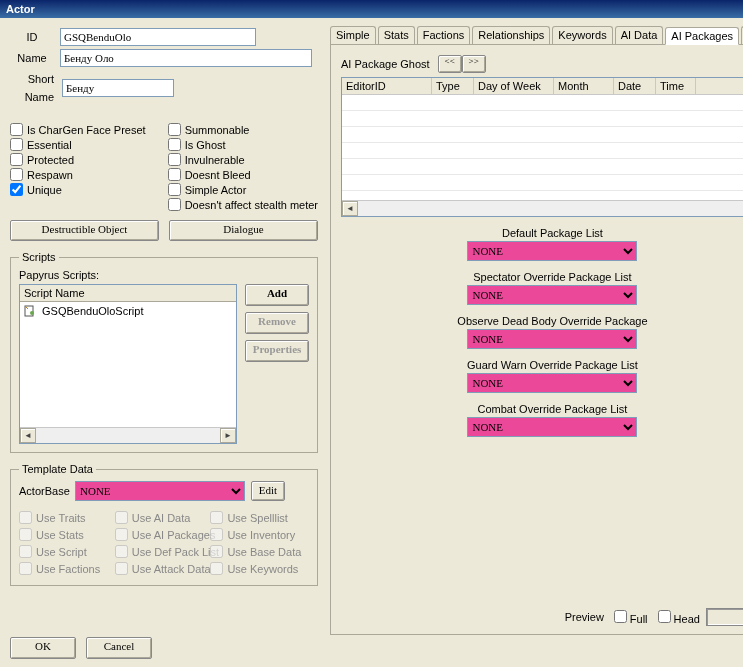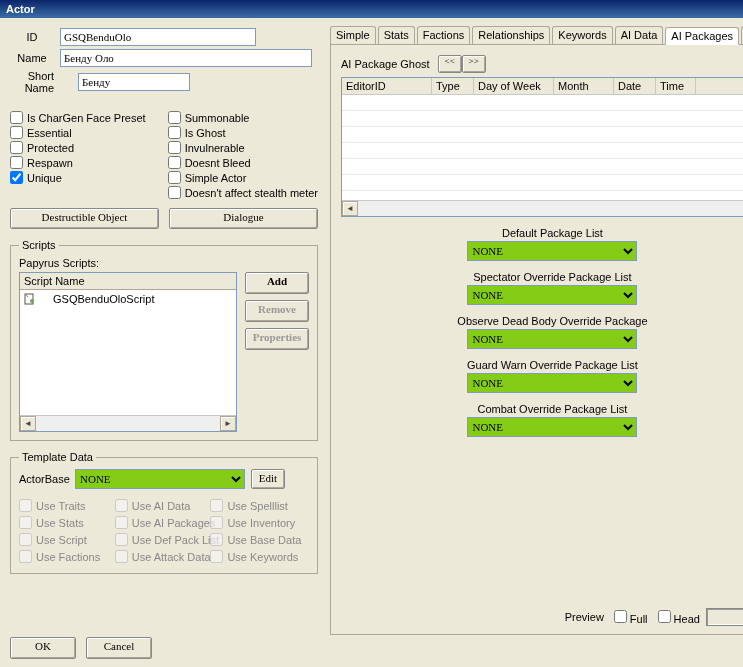--- a/index.html
+++ b/index.html
@@ -30,33 +30,33 @@
     width: 326px;
     padding: 10px 8px 4px 10px;
   }
   .rightpane {
     flex: 1;
     padding: 8px 4px 4px 4px;
     position: relative;
   }
   .row { display:flex; align-items:center; margin-bottom:3px; }
   .lbl { width:44px; text-align:center; margin-right:6px; }
-  .lbl2 { width:44px; text-align:right; margin-right:24px; line-height:12px; }
+  .lbl2 { width:44px; text-align:right; margin-right:8px; line-height:18px; }
   input[type=text] {
     border:1px solid #7f9db9;
     height:18px;
     padding:1px 3px;
     font:11px Tahoma;
     background:#fff;
   }
   select {
     border:1px solid #7f9db9;
     height:20px;
     font:11px Tahoma;
-    background:#84cc16;
+    background:#ec4899;
   }
   .flagcols { display:flex; margin-top:16px; }
   .flagcol { display:flex; flex-direction:column; }
   .flagcol label { display:flex; align-items:center; margin:1px 0; white-space:nowrap; }
   .flagcol input { margin:0 4px 0 0; }
   .btn {
     background:#ece9d8;
     border:1px solid #888;
     border-radius:2px;
     font:11px Tahoma;
@@ -83,21 +83,21 @@
     height:160px;
     display:flex;
     flex-direction:column;
   }
   .script-list-header {
     background:#ece9d8;
     border-bottom:1px solid #aca899;
     padding:2px 4px;
   }
   .script-list-body { flex:1; overflow:auto; padding:2px 4px; }
-  .script-item { display:flex; align-items:center; gap:17px; padding:1px 0; }
+  .script-item { display:flex; align-items:center; gap:6px; padding:1px 0; }
   .script-icon {
     width:12px; height:12px;
     display:inline-block;
   }
   .hscroll {
     height:16px;
     background:#ece9d8;
     border-top:1px solid #c8c8c8;
     display:flex;
     align-items:stretch;

